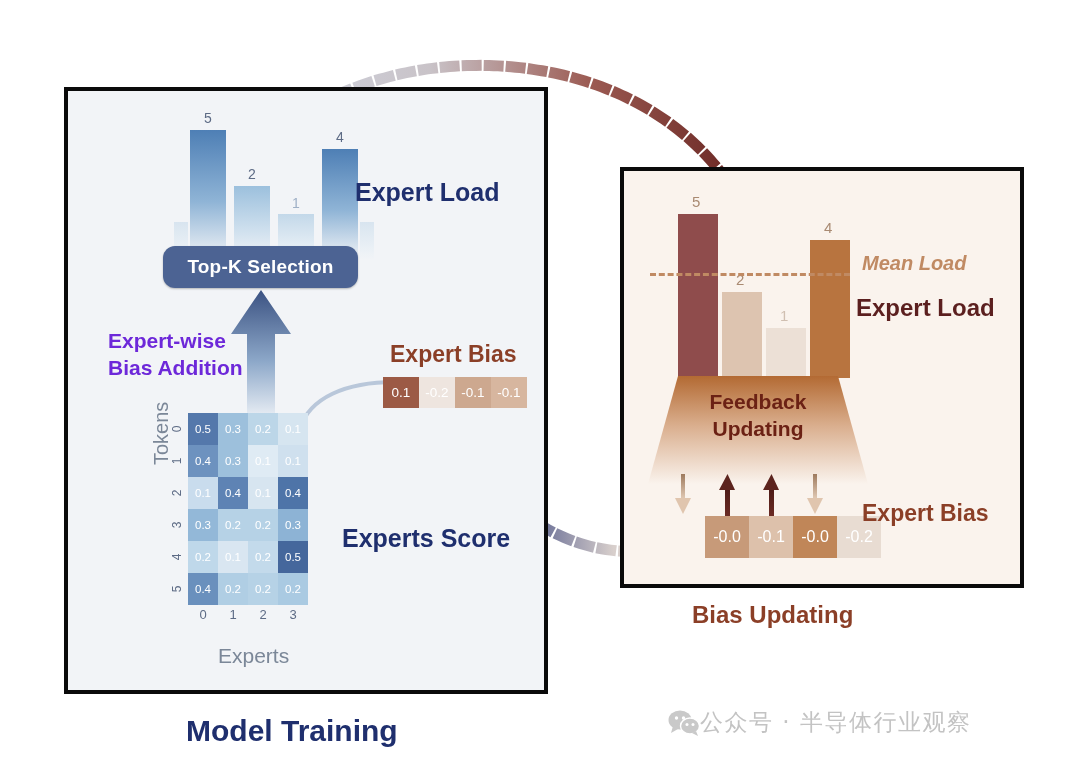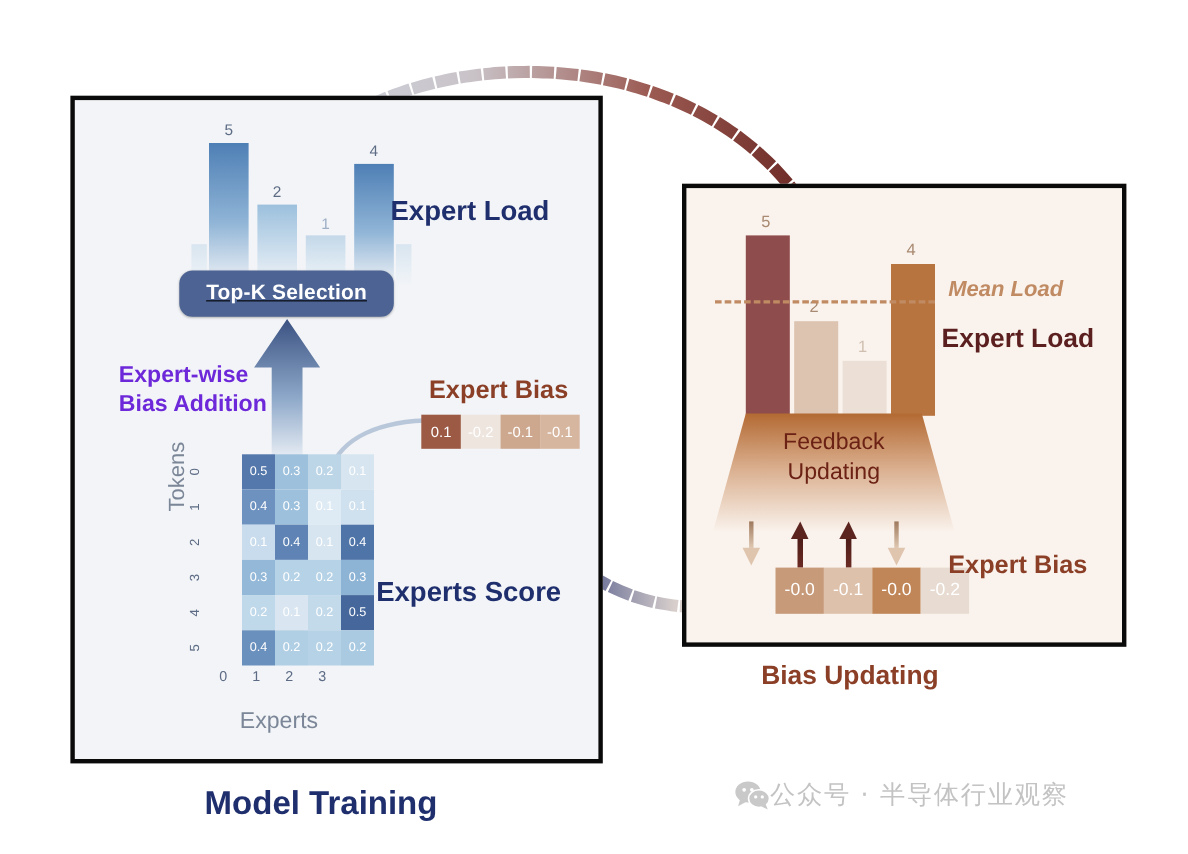--- a/index.html
+++ b/index.html
@@ -31,30 +31,30 @@
   #mean-load-label{left:862px;top:252px;font-size:20px;font-style:italic;color:#c08a63;}
   #expert-bias-new{left:862px;top:498px;font-size:23px;line-height:30px;text-align:left;}
   #left-bars{position:absolute;left:172px;top:110px;width:190px;height:150px;}
   .lbar-lab{position:absolute;font-size:14px;color:#5d6b85;}
 
   
   #topk-box{
     position:absolute;left:163px;top:246px;width:195px;height:42px;
     background:#4c6393;border-radius:12px;
     box-shadow:0 1px 2px rgba(0,0,0,.25);
-    display:flex;align-items:center;justify-content:center;text-decoration:underline;
+    display:flex;align-items:center;justify-content:center;
   }
   #topk-label{color:#ffffff;font-weight:bold;font-size:19px;letter-spacing:.2px;}
 
   
   #upward-arrow{position:absolute;left:218px;top:288px;width:86px;height:132px;}
 
   
   #heatmap{position:absolute;left:188px;top:413px;}
-  .hm-row{display:flex;margin-left:32px;}
+  .hm-row{display:flex;}
   .hm-cell{
     width:30px;height:32px;display:flex;align-items:center;justify-content:center;
     color:#ffffff;font-size:11.5px;
   }
   .hm-rowlab{
     position:absolute;left:-18px;width:14px;height:32px;
     display:flex;align-items:center;justify-content:center;
     font-size:12px;color:#5d6b85;
     transform:rotate(-90deg);
   }
@@ -78,21 +78,21 @@
   .rbar-lab{position:absolute;font-size:15px;color:#a98a72;}
   #mean-load-line{
     position:absolute;left:650px;top:273px;width:200px;height:0;
     border-top:3px dashed #c08a63;
   }
 
   
   #feedback-trapezoid{position:absolute;left:648px;top:376px;width:220px;height:108px;}
   #feedback-text{
     position:absolute;left:648px;top:388px;width:220px;text-align:center;
-    font-size:21px;line-height:27px;color:#6b2114;font-weight:normal;
+    font-size:21px;line-height:27px;color:#6b2114;font-weight:bold;
   }
 
   
   #bias-row-new{position:absolute;left:661px;top:516px;display:flex;padding-left:44px;}
   .bias-cell-new{width:44px;height:42px;display:flex;align-items:center;justify-content:center;
                  color:#ffffff;font-size:16px;}
   #bias-arrows{position:absolute;left:661px;top:472px;width:176px;height:44px;}
 
   
   #watermark{

